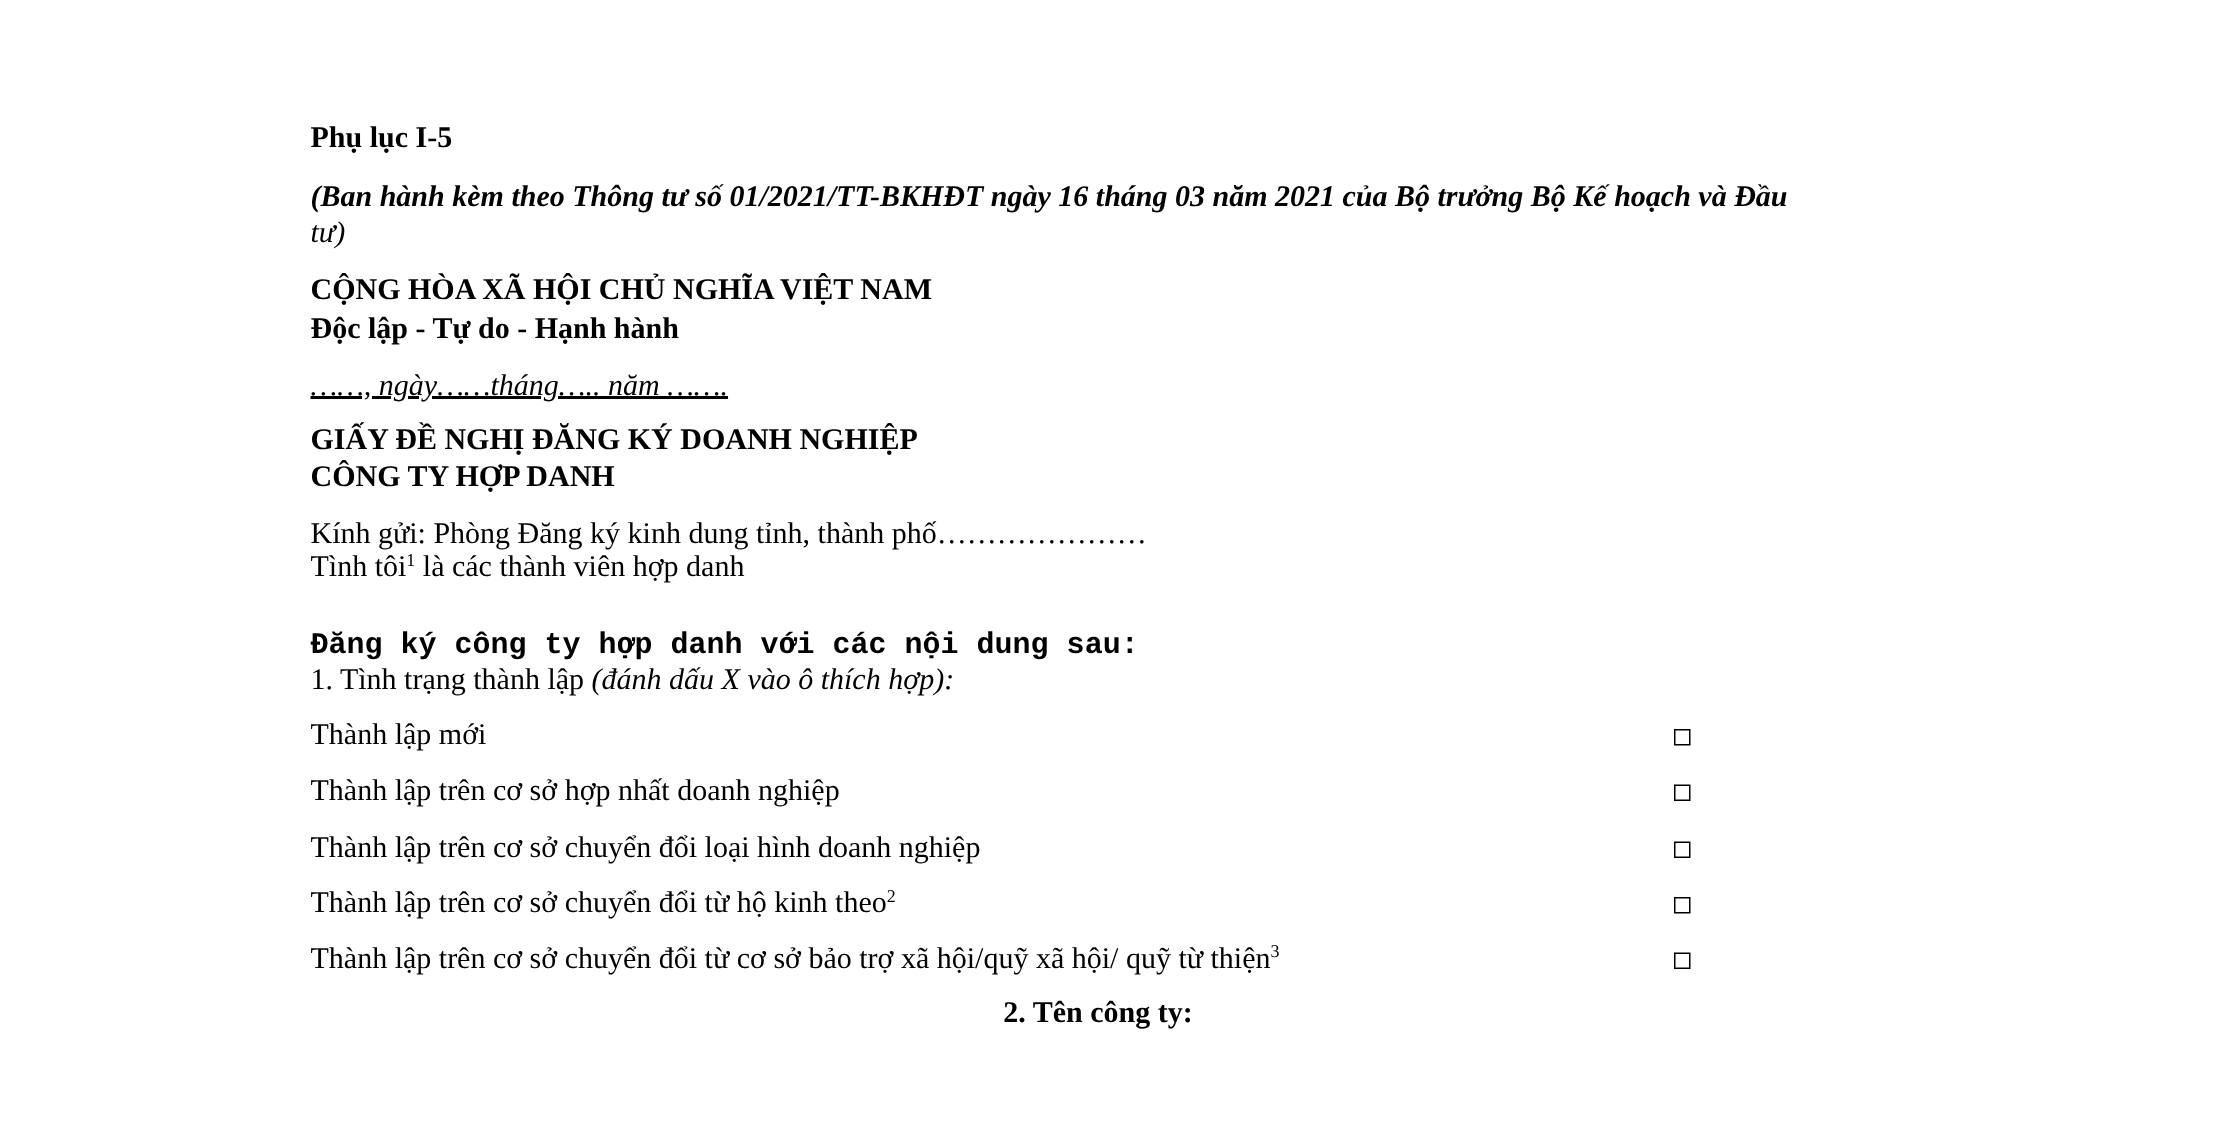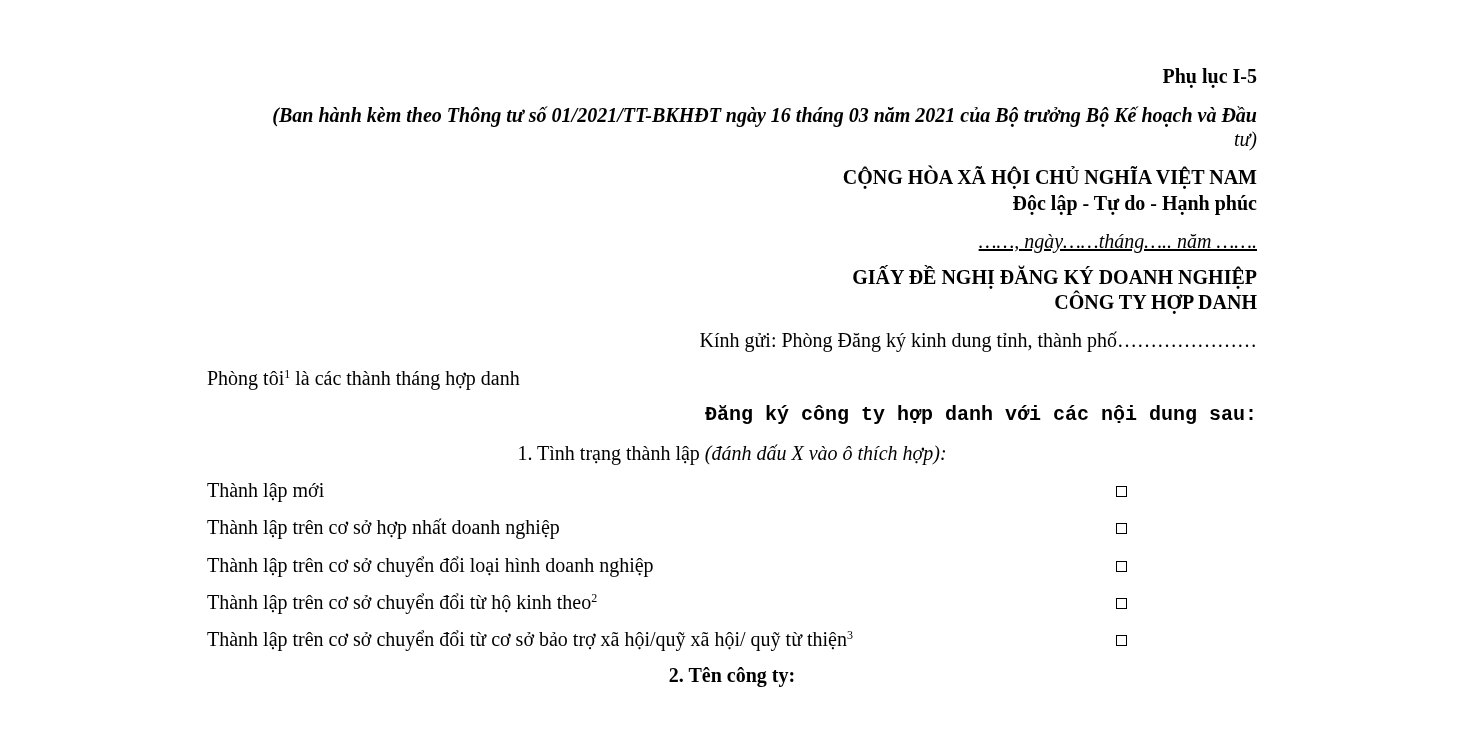--- a/index.html
+++ b/index.html
@@ -22,21 +22,21 @@
       width: 1050px;
     }
     .line {
       position: absolute;
       left: 0;
       width: 1050px;
       font-size: 20px;
       line-height: 24px;
       white-space: nowrap;
     }
-    .center { text-align: right; }
+    .center { text-align: left; margin-top: 16px; }
     .bold { font-weight: bold; }
     .italic { font-style: italic; }
     sup {
       font-size: 12px;
       line-height: 0;
       vertical-align: 7px;
     }
     .checkbox {
       position: absolute;
       left: 909px;
@@ -52,34 +52,34 @@
 <body>
 
 <div class="page">
 
   <div class="line center bold" style="top:64px;">Phụ lục I-5</div>
 
   <div class="line center italic" style="top:103px;font-weight:bold;">(Ban hành kèm theo Thông tư số 01/2021/TT-BKHĐT ngày 16 tháng 03 năm 2021 của Bộ trưởng Bộ Kế hoạch và Đầu</div>
   <div class="line center italic" style="top:127px;">tư)</div>
 
   <div class="line center bold" style="top:165px;">CỘNG HÒA XÃ HỘI CHỦ NGHĨA VIỆT NAM</div>
-  <div class="line center bold" style="top:191px;">Độc lập - Tự do - Hạnh phúc</div>
+  <div class="line center bold" style="top:191px;">Độc lập - Tự do - Hạnh hành</div>
 
   <div class="line center italic" style="top:229px;text-decoration:underline;">……, ngày……tháng….. năm …….</div>
 
   <div class="line center bold" style="top:265px;">GIẤY ĐỀ NGHỊ ĐĂNG KÝ DOANH NGHIỆP</div>
   <div class="line center bold" style="top:290px;">CÔNG TY HỢP DANH</div>
 
   <div class="line center" style="top:328px;">Kính gửi: Phòng Đăng ký kinh dung tỉnh, thành phố…………………</div>
 
-  <div class="line" style="top:366px;"><span>Phòng tôi</span><sup>1</sup><span> là các thành tháng hợp danh</span></div>
+  <div class="line" style="top:366px;"><span>Tình tôi</span><sup>1</sup><span> là các thành viên hợp danh</span></div>
 
   <div class="line center bold" style="top:403px;font-family:Liberation Mono, monospace;">Đăng ký công ty hợp danh với các nội dung sau:</div>
 
-  <div class="line" style="top:441px;text-align:center;"><span>1. Tình trạng thành lập </span><span class="italic">(đánh dấu X vào ô thích hợp):</span></div>
+  <div class="line" style="top:441px;"><span>1. Tình trạng thành lập </span><span class="italic">(đánh dấu X vào ô thích hợp):</span></div>
 
   <div class="line" style="top:478px;">
     <span class="option-label">Thành lập mới</span>
     <span class="checkbox" style="top:8px;"></span>
   </div>
 
   <div class="line" style="top:515px;">
     <span class="option-label">Thành lập trên cơ sở hợp nhất doanh nghiệp</span>
     <span class="checkbox" style="top:8px;"></span>
   </div>

